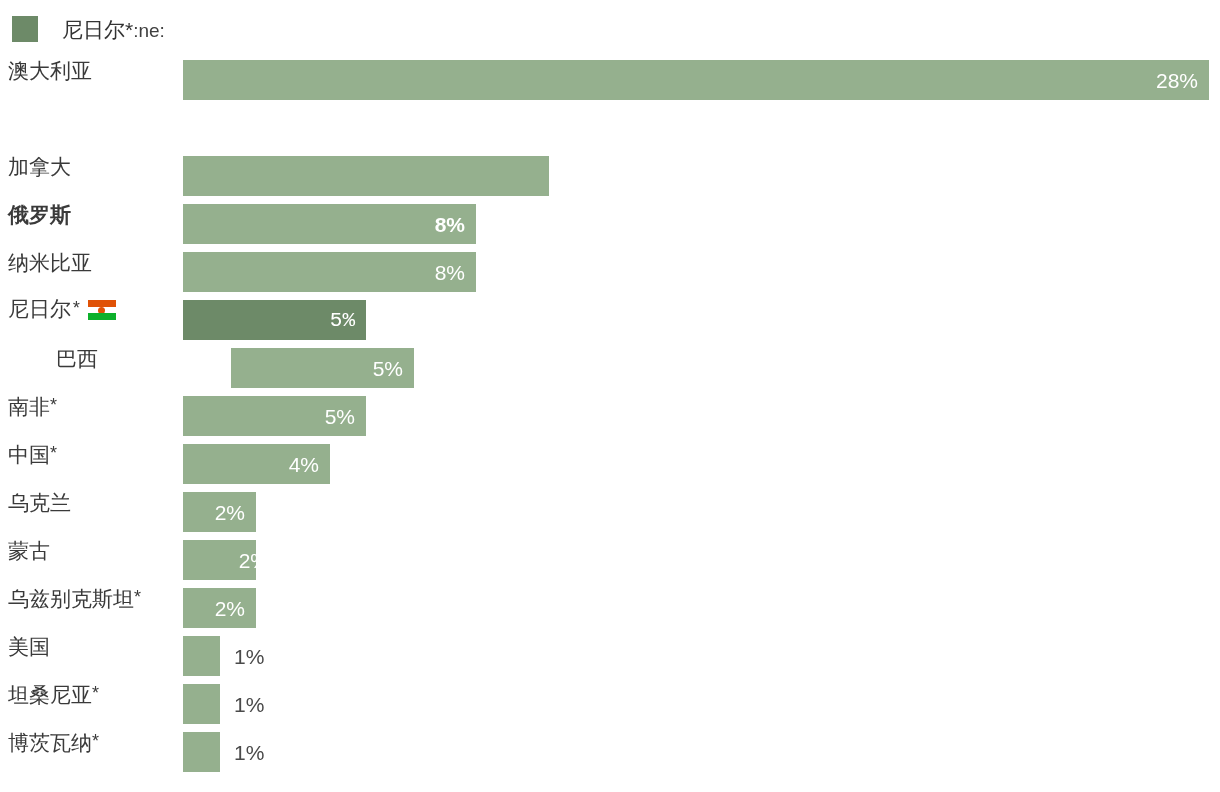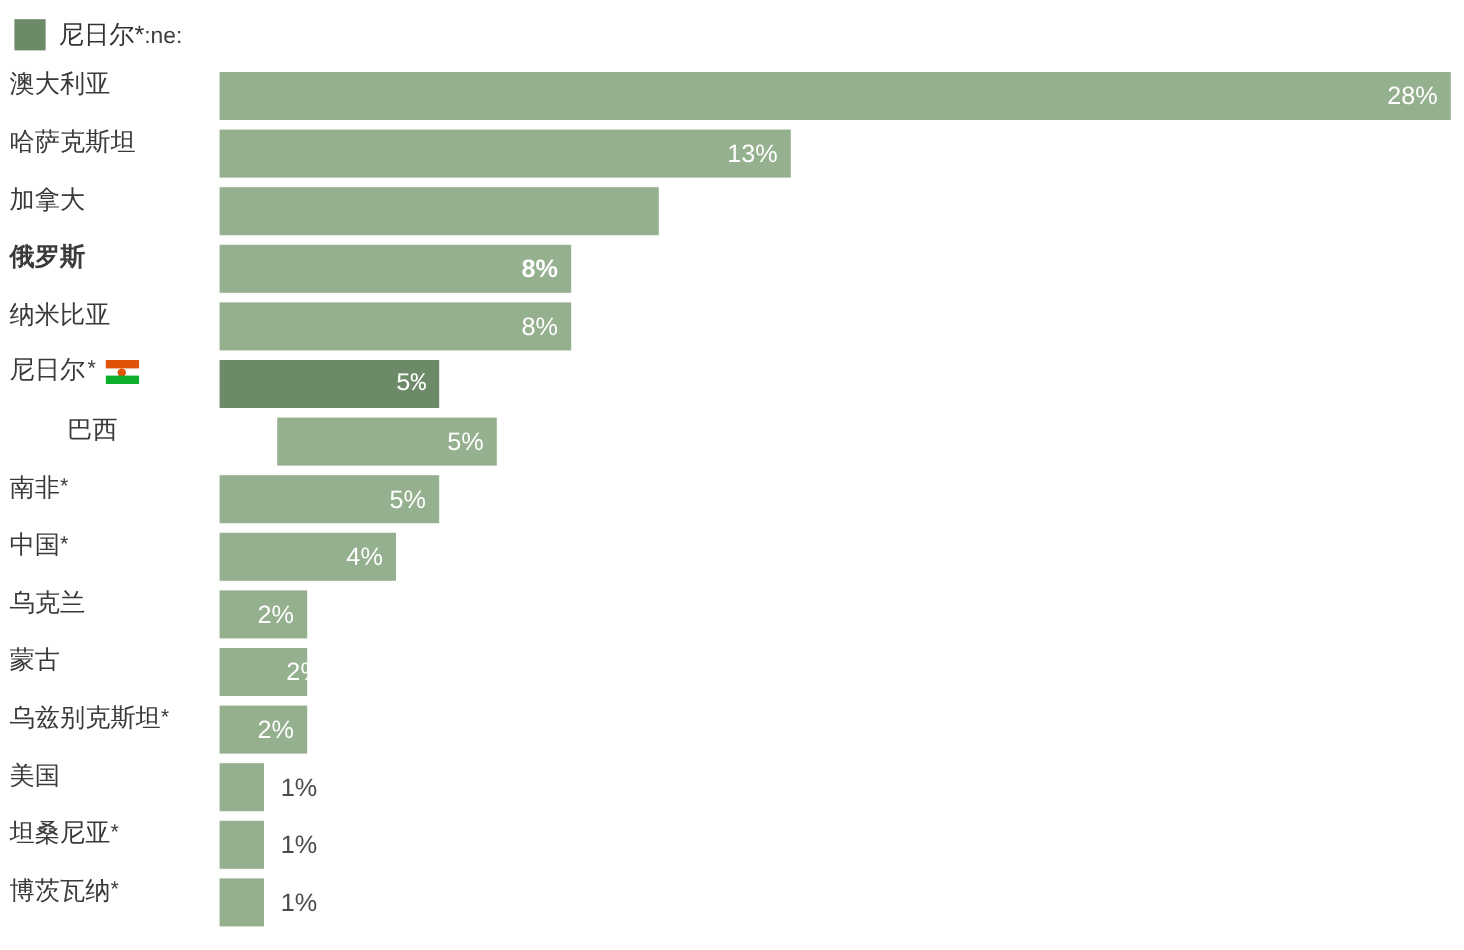--- a/index.html
+++ b/index.html
@@ -26,21 +26,21 @@
     display: flex;
     align-items: center;
   }
   .legend-swatch {
     width: 26px;
     height: 26px;
     background: #6d8a68;
     flex: 0 0 auto;
   }
   .legend-label {
-    margin-left: 11px;
+    margin-left: 24px;
     font-size: 21px;
     color: #333333;
     white-space: nowrap;
     line-height: 1;
   }
   .legend-label .ascii {
     font-size: 19px;
     color: #3f3f3f;
   }
 
@@ -151,27 +151,20 @@
 </div>
 
 <div class="chart" id="chart-area">
     <div class="row" style="top: 0px;">
       <div class="row-label">
         <span>澳大利亚</span>
       </div>
       <div class="bar" style="width: 1026px; height: 40px;"></div>
       <div class="bar-value-in" style="right: 22px;">28%</div>
     </div>
-    <div class="row" style="top: 48px;">
-      <div class="row-label">
-        <span>哈萨克斯坦</span>
-      </div>
-      <div class="bar" style="width: 476px; height: 40px;"></div>
-      <div class="bar-value-in" style="right: 572px;">13%</div>
-    </div>
     <div class="row" style="top: 96px;">
       <div class="row-label">
         <span>加拿大</span>
       </div>
       <div class="bar" style="width: 366px; height: 40px;"></div>
       <div class="bar-value-in" style="right: 682px; margin-top: 34px;">10%</div>
     </div>
     <div class="row" style="top: 144px; font-weight: bold;">
       <div class="row-label">
         <span>俄罗斯</span>

